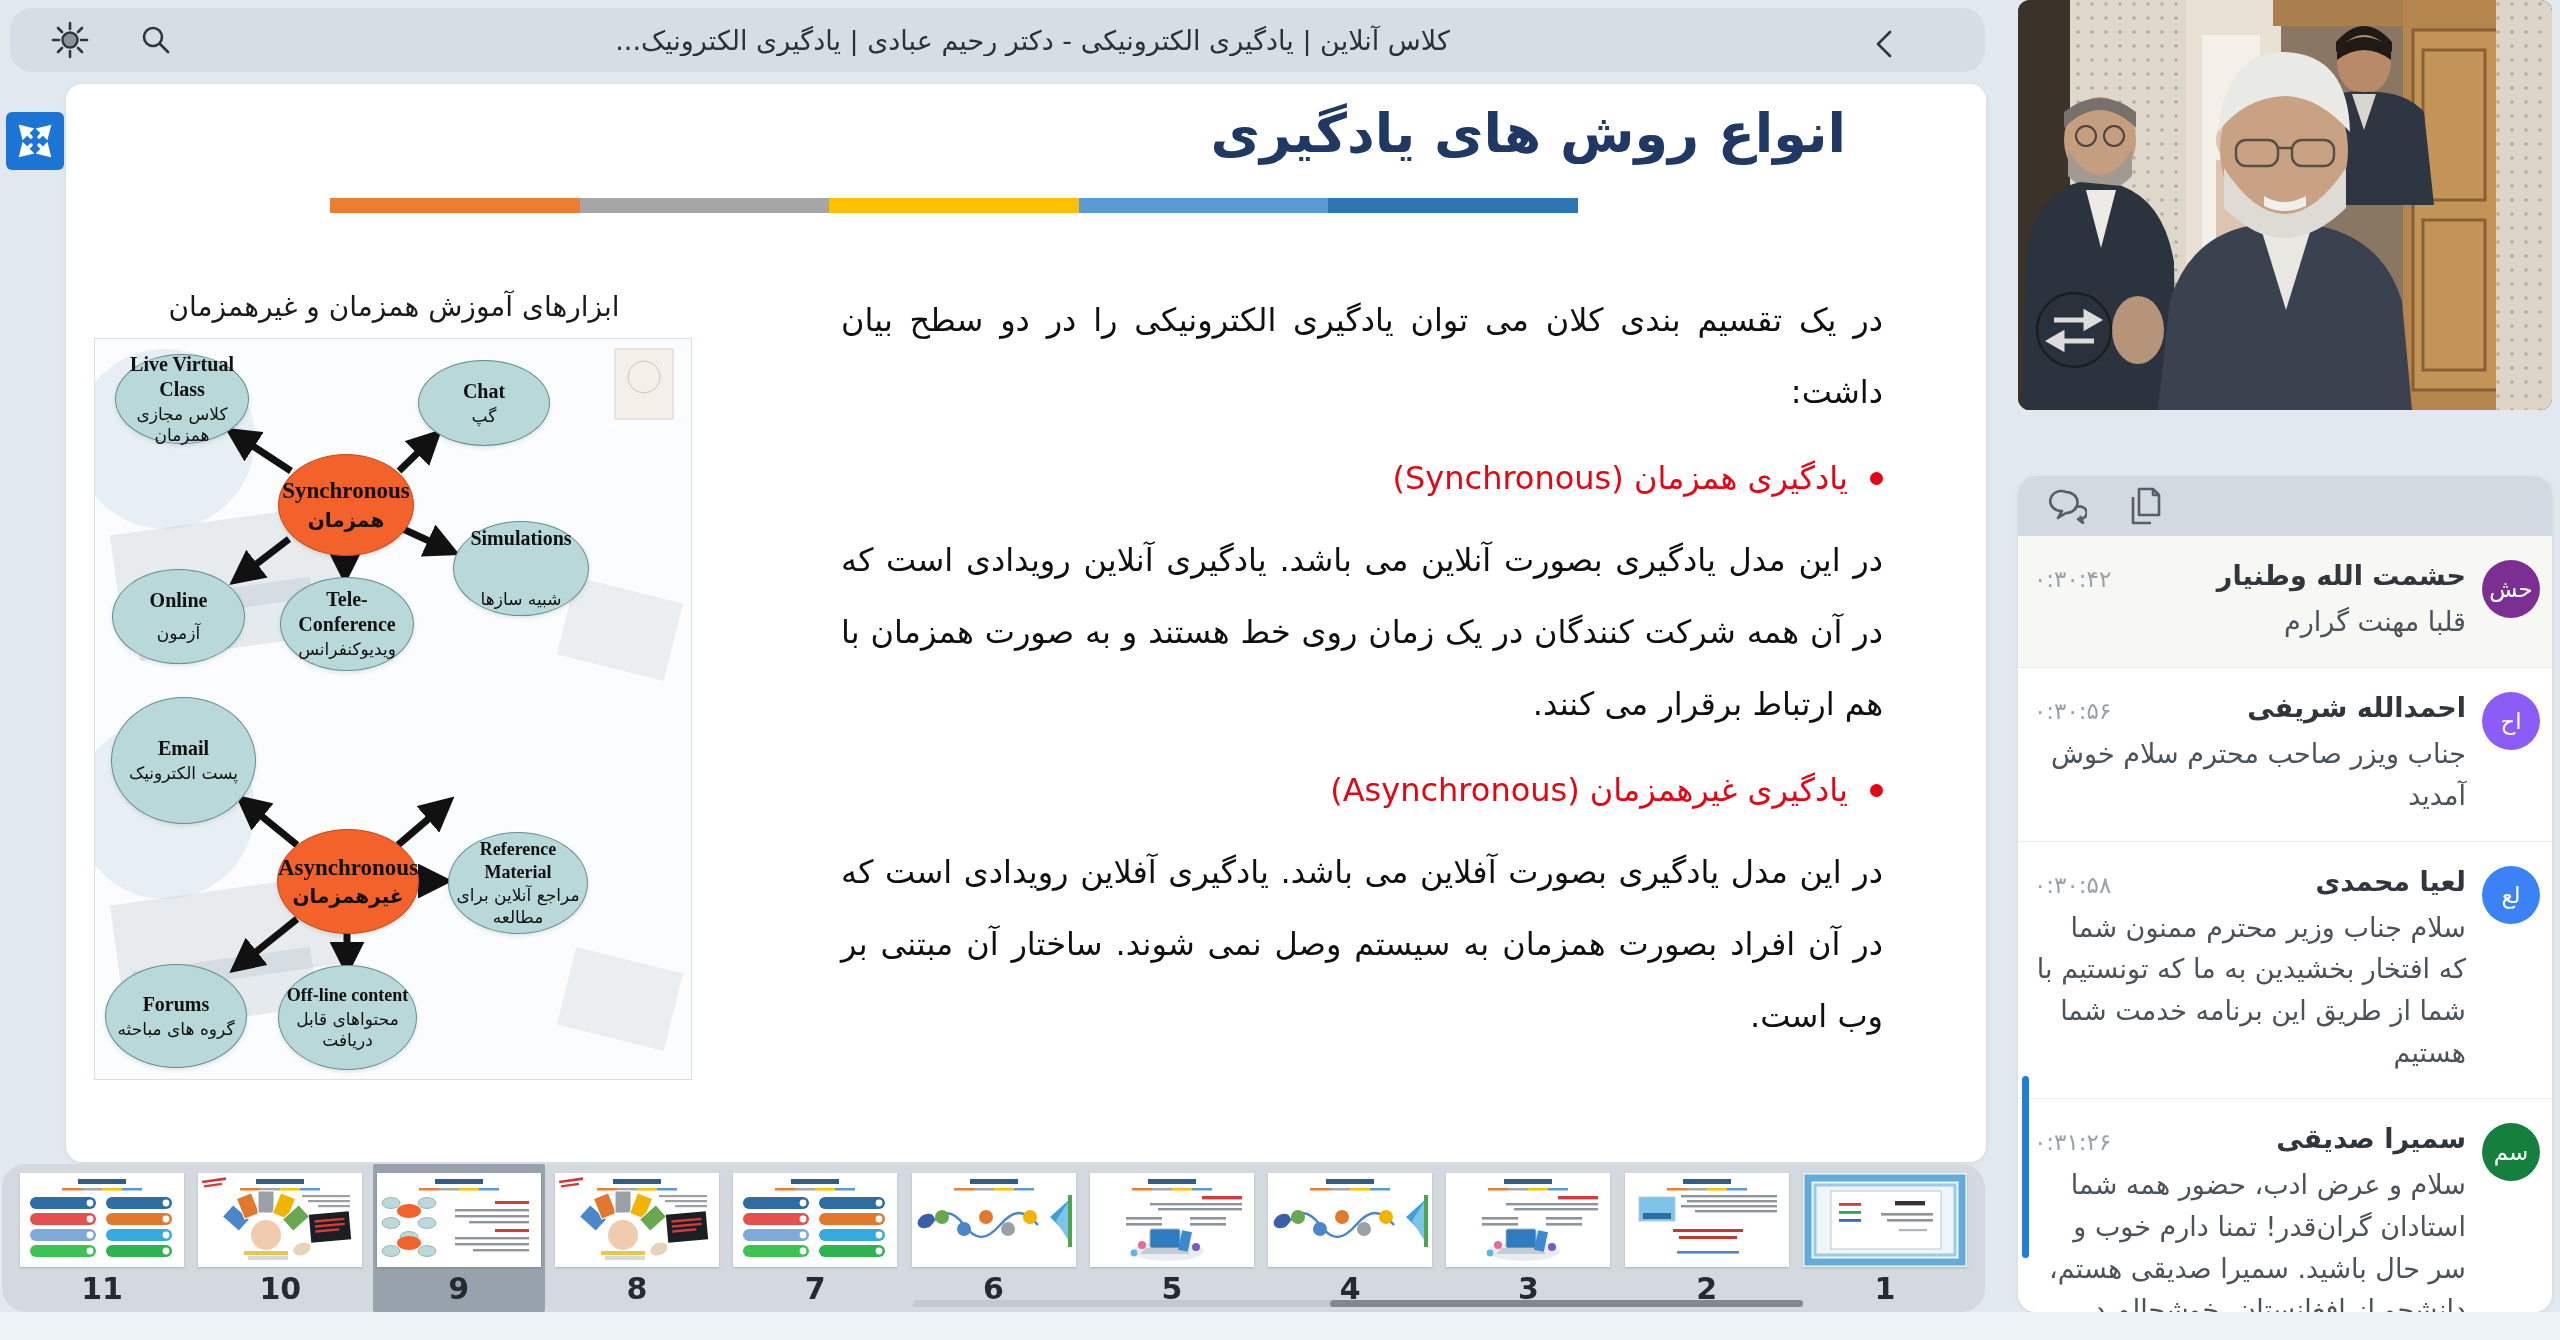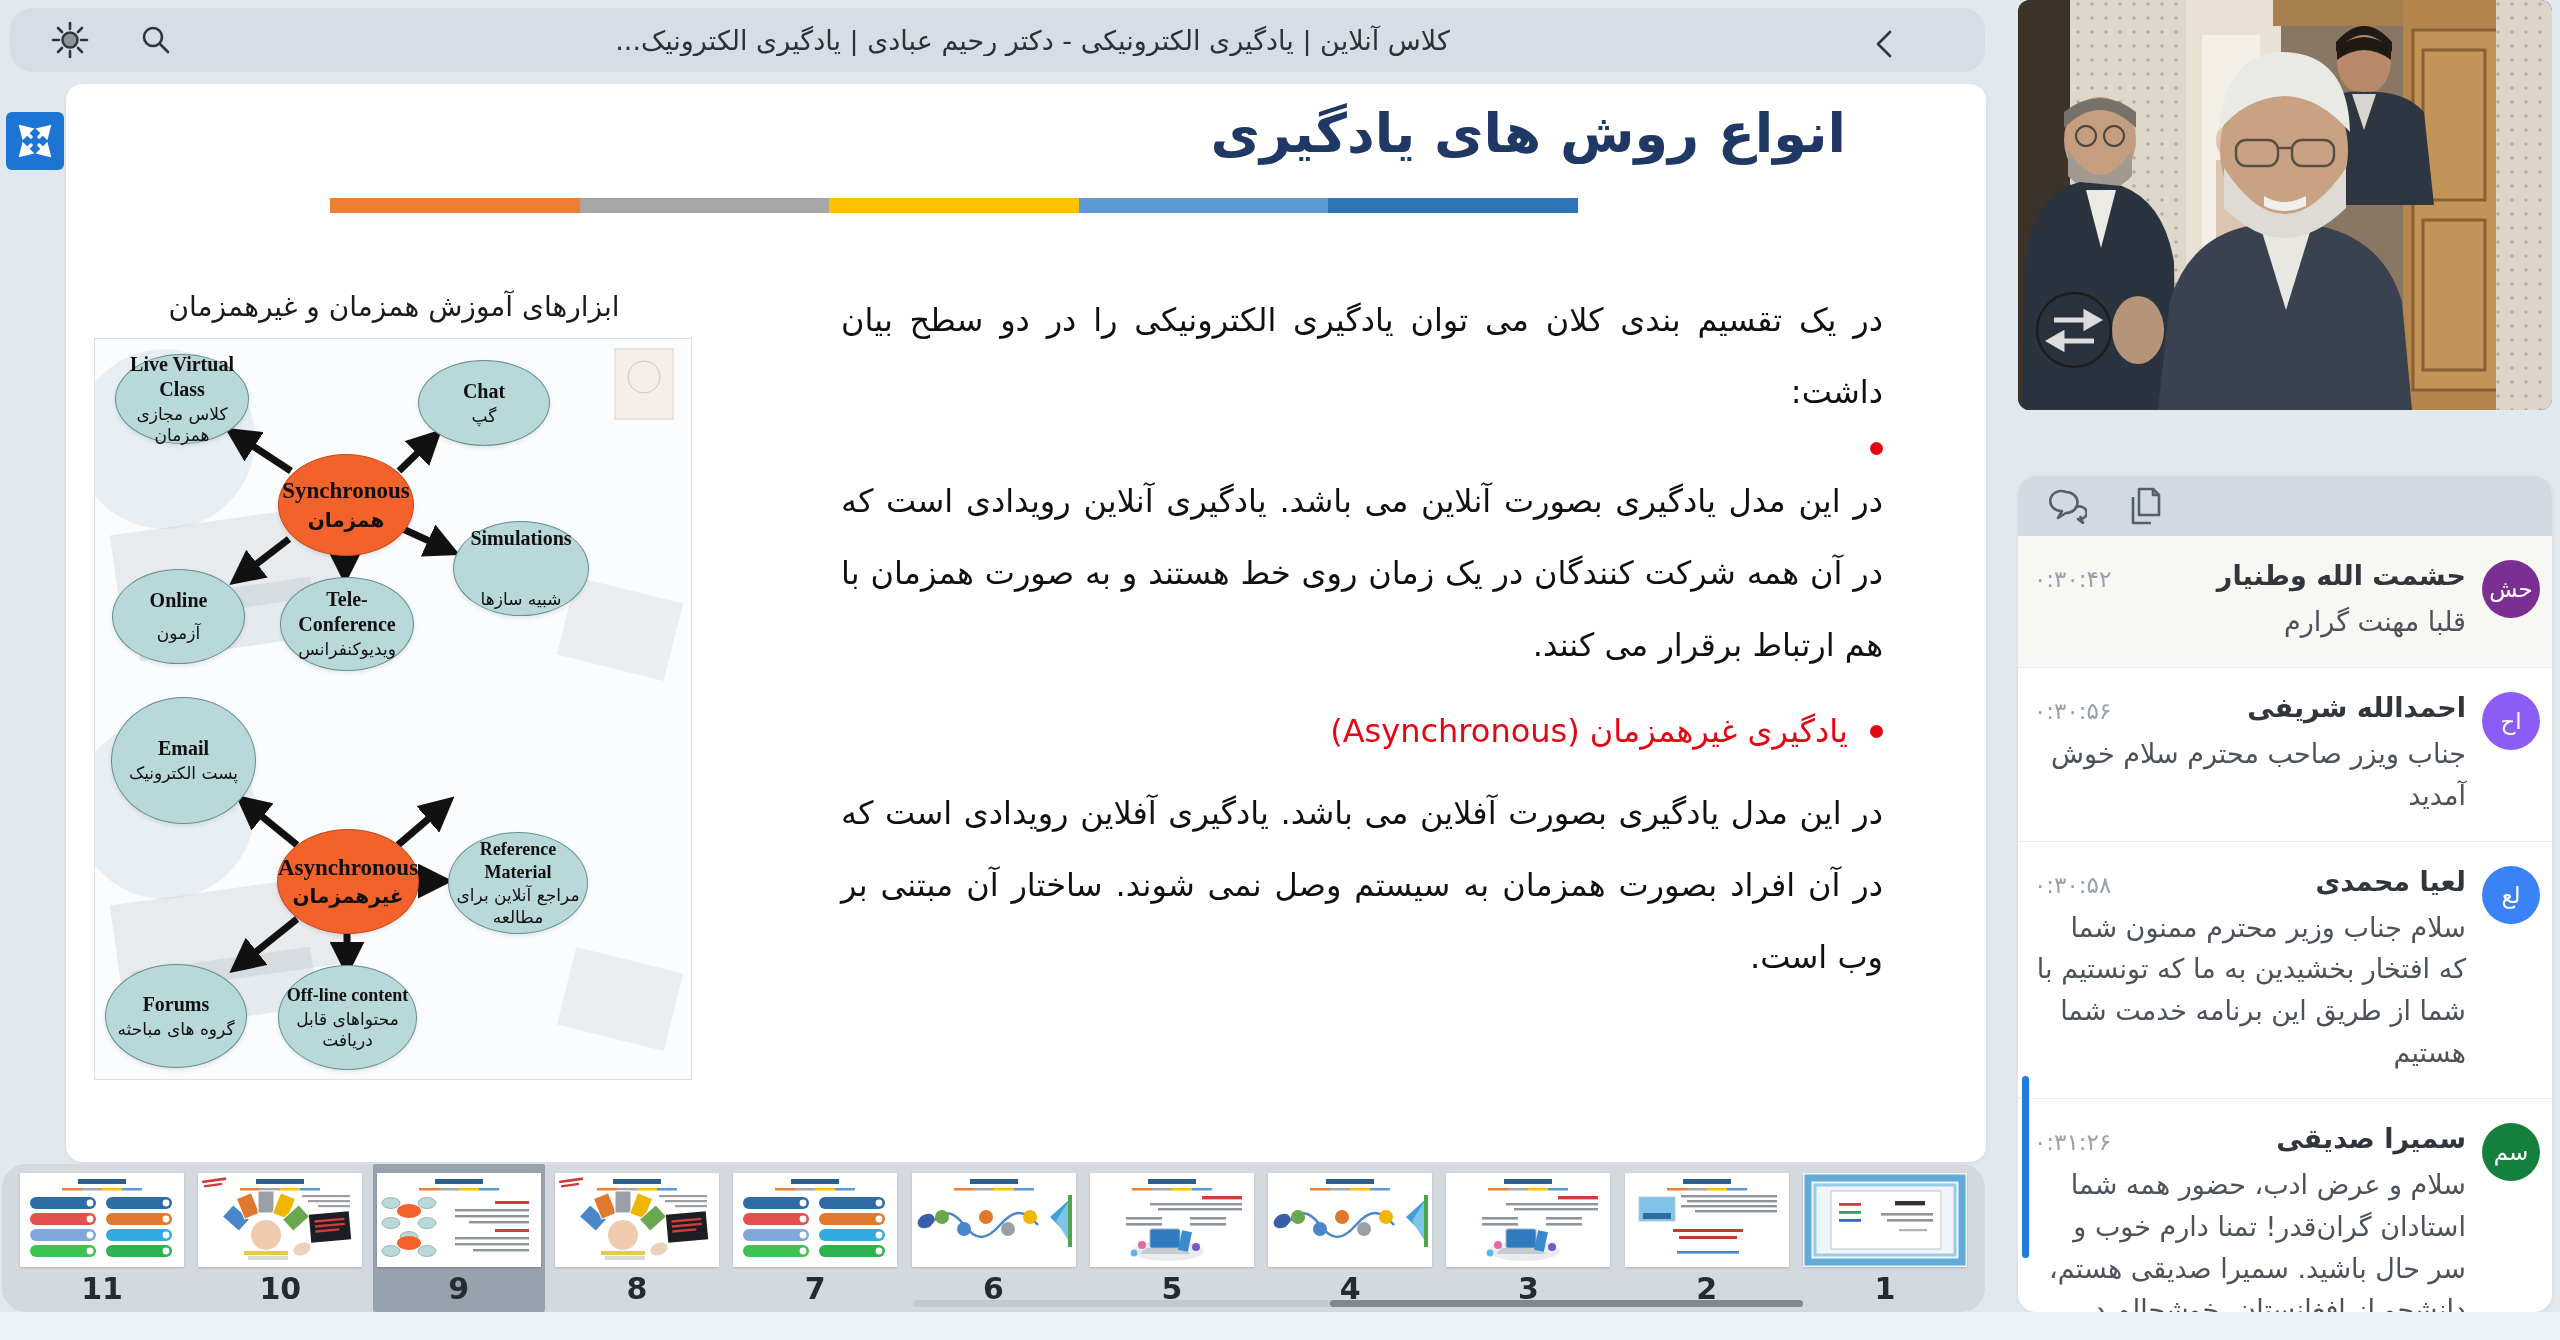--- a/index.html
+++ b/index.html
@@ -405,20 +405,21 @@
         <span class="en" style="font-size:18px">Off-line content</span>
         <span class="fa">محتواهای قابل دریافت</span>
       </div>
     </div>
   </div>
 
   <div class="textblock">
     <p>در یک تقسیم بندی کلان می توان یادگیری الکترونیکی را در دو سطح بیان داشت:</p>
     <div class="bullet-row">
       <span class="dot"></span>
+      <span>یادگیری همزمان (Synchronous)</span>
     </div>
     <p>در این مدل یادگیری بصورت آنلاین می باشد. یادگیری آنلاین رویدادی است که در آن همه شرکت کنندگان در یک زمان روی خط هستند و به صورت همزمان با هم ارتباط برقرار می کنند.</p>
     <div class="bullet-row">
       <span class="dot"></span>
       <span>یادگیری غیرهمزمان (Asynchronous)</span>
     </div>
     <p>در این مدل یادگیری بصورت آفلاین می باشد. یادگیری آفلاین رویدادی است که در آن افراد بصورت همزمان به سیستم وصل نمی شوند. ساختار آن مبتنی بر وب است.</p>
   </div>
 </div>
 

